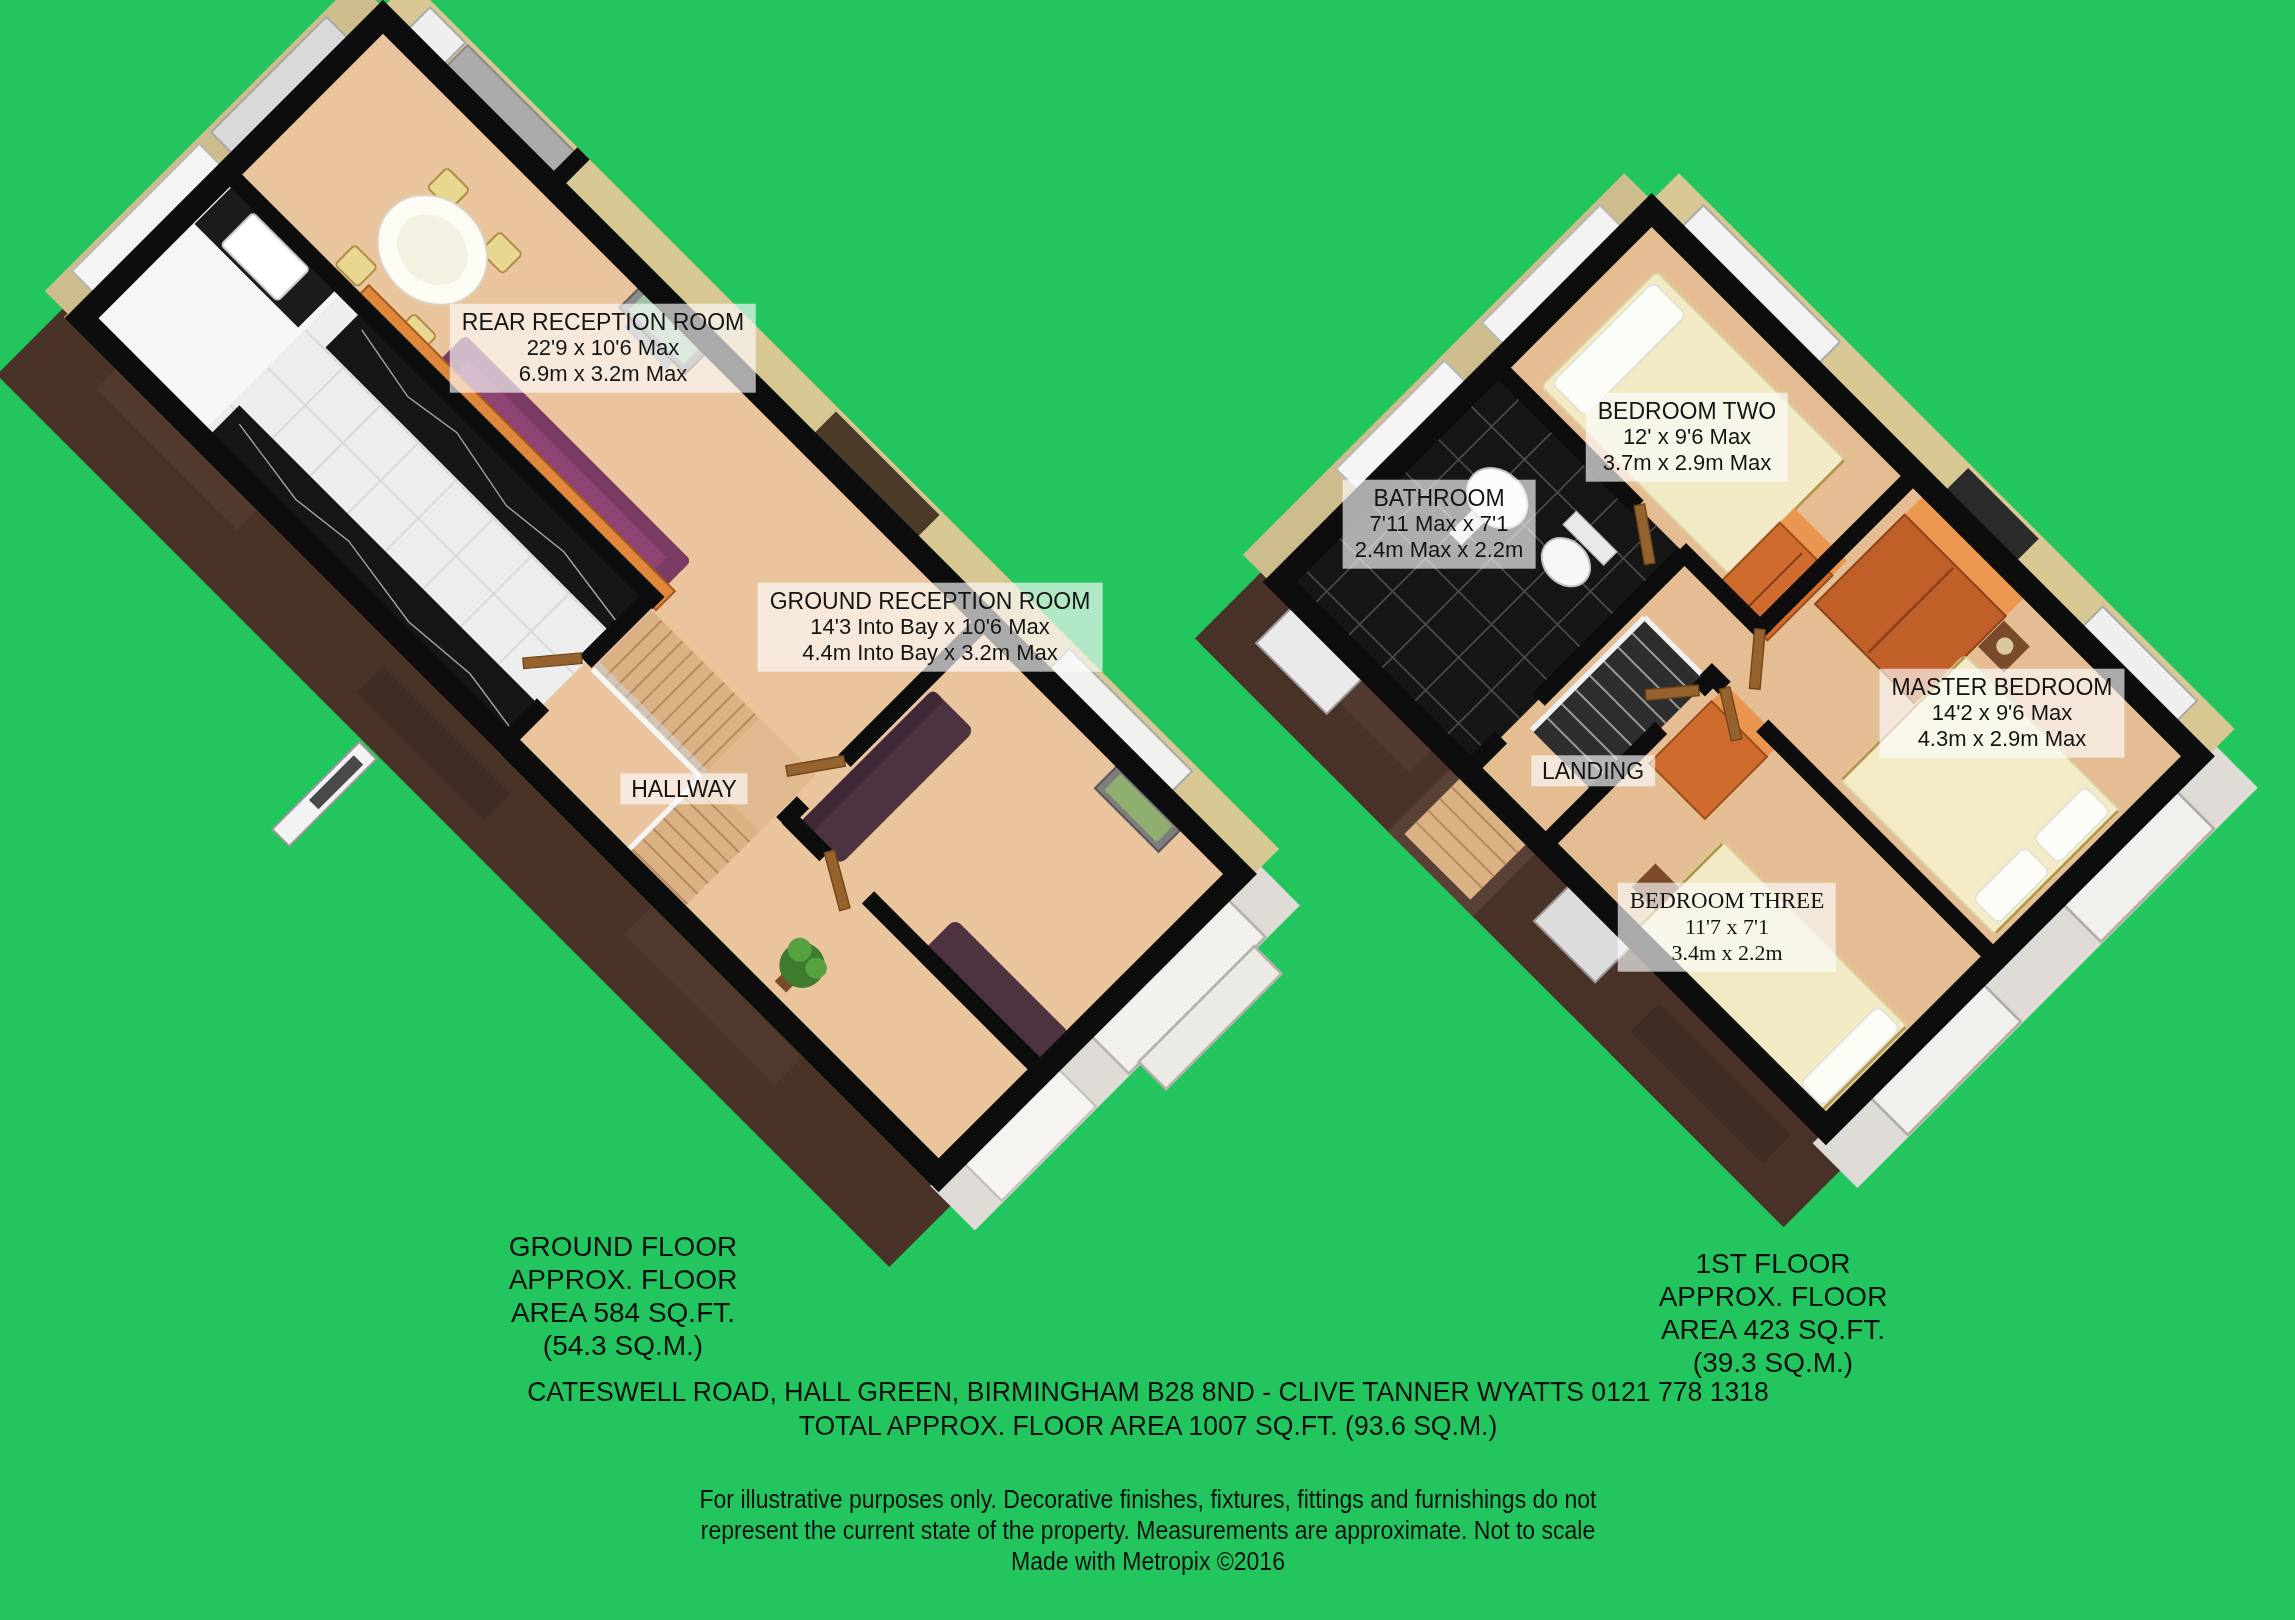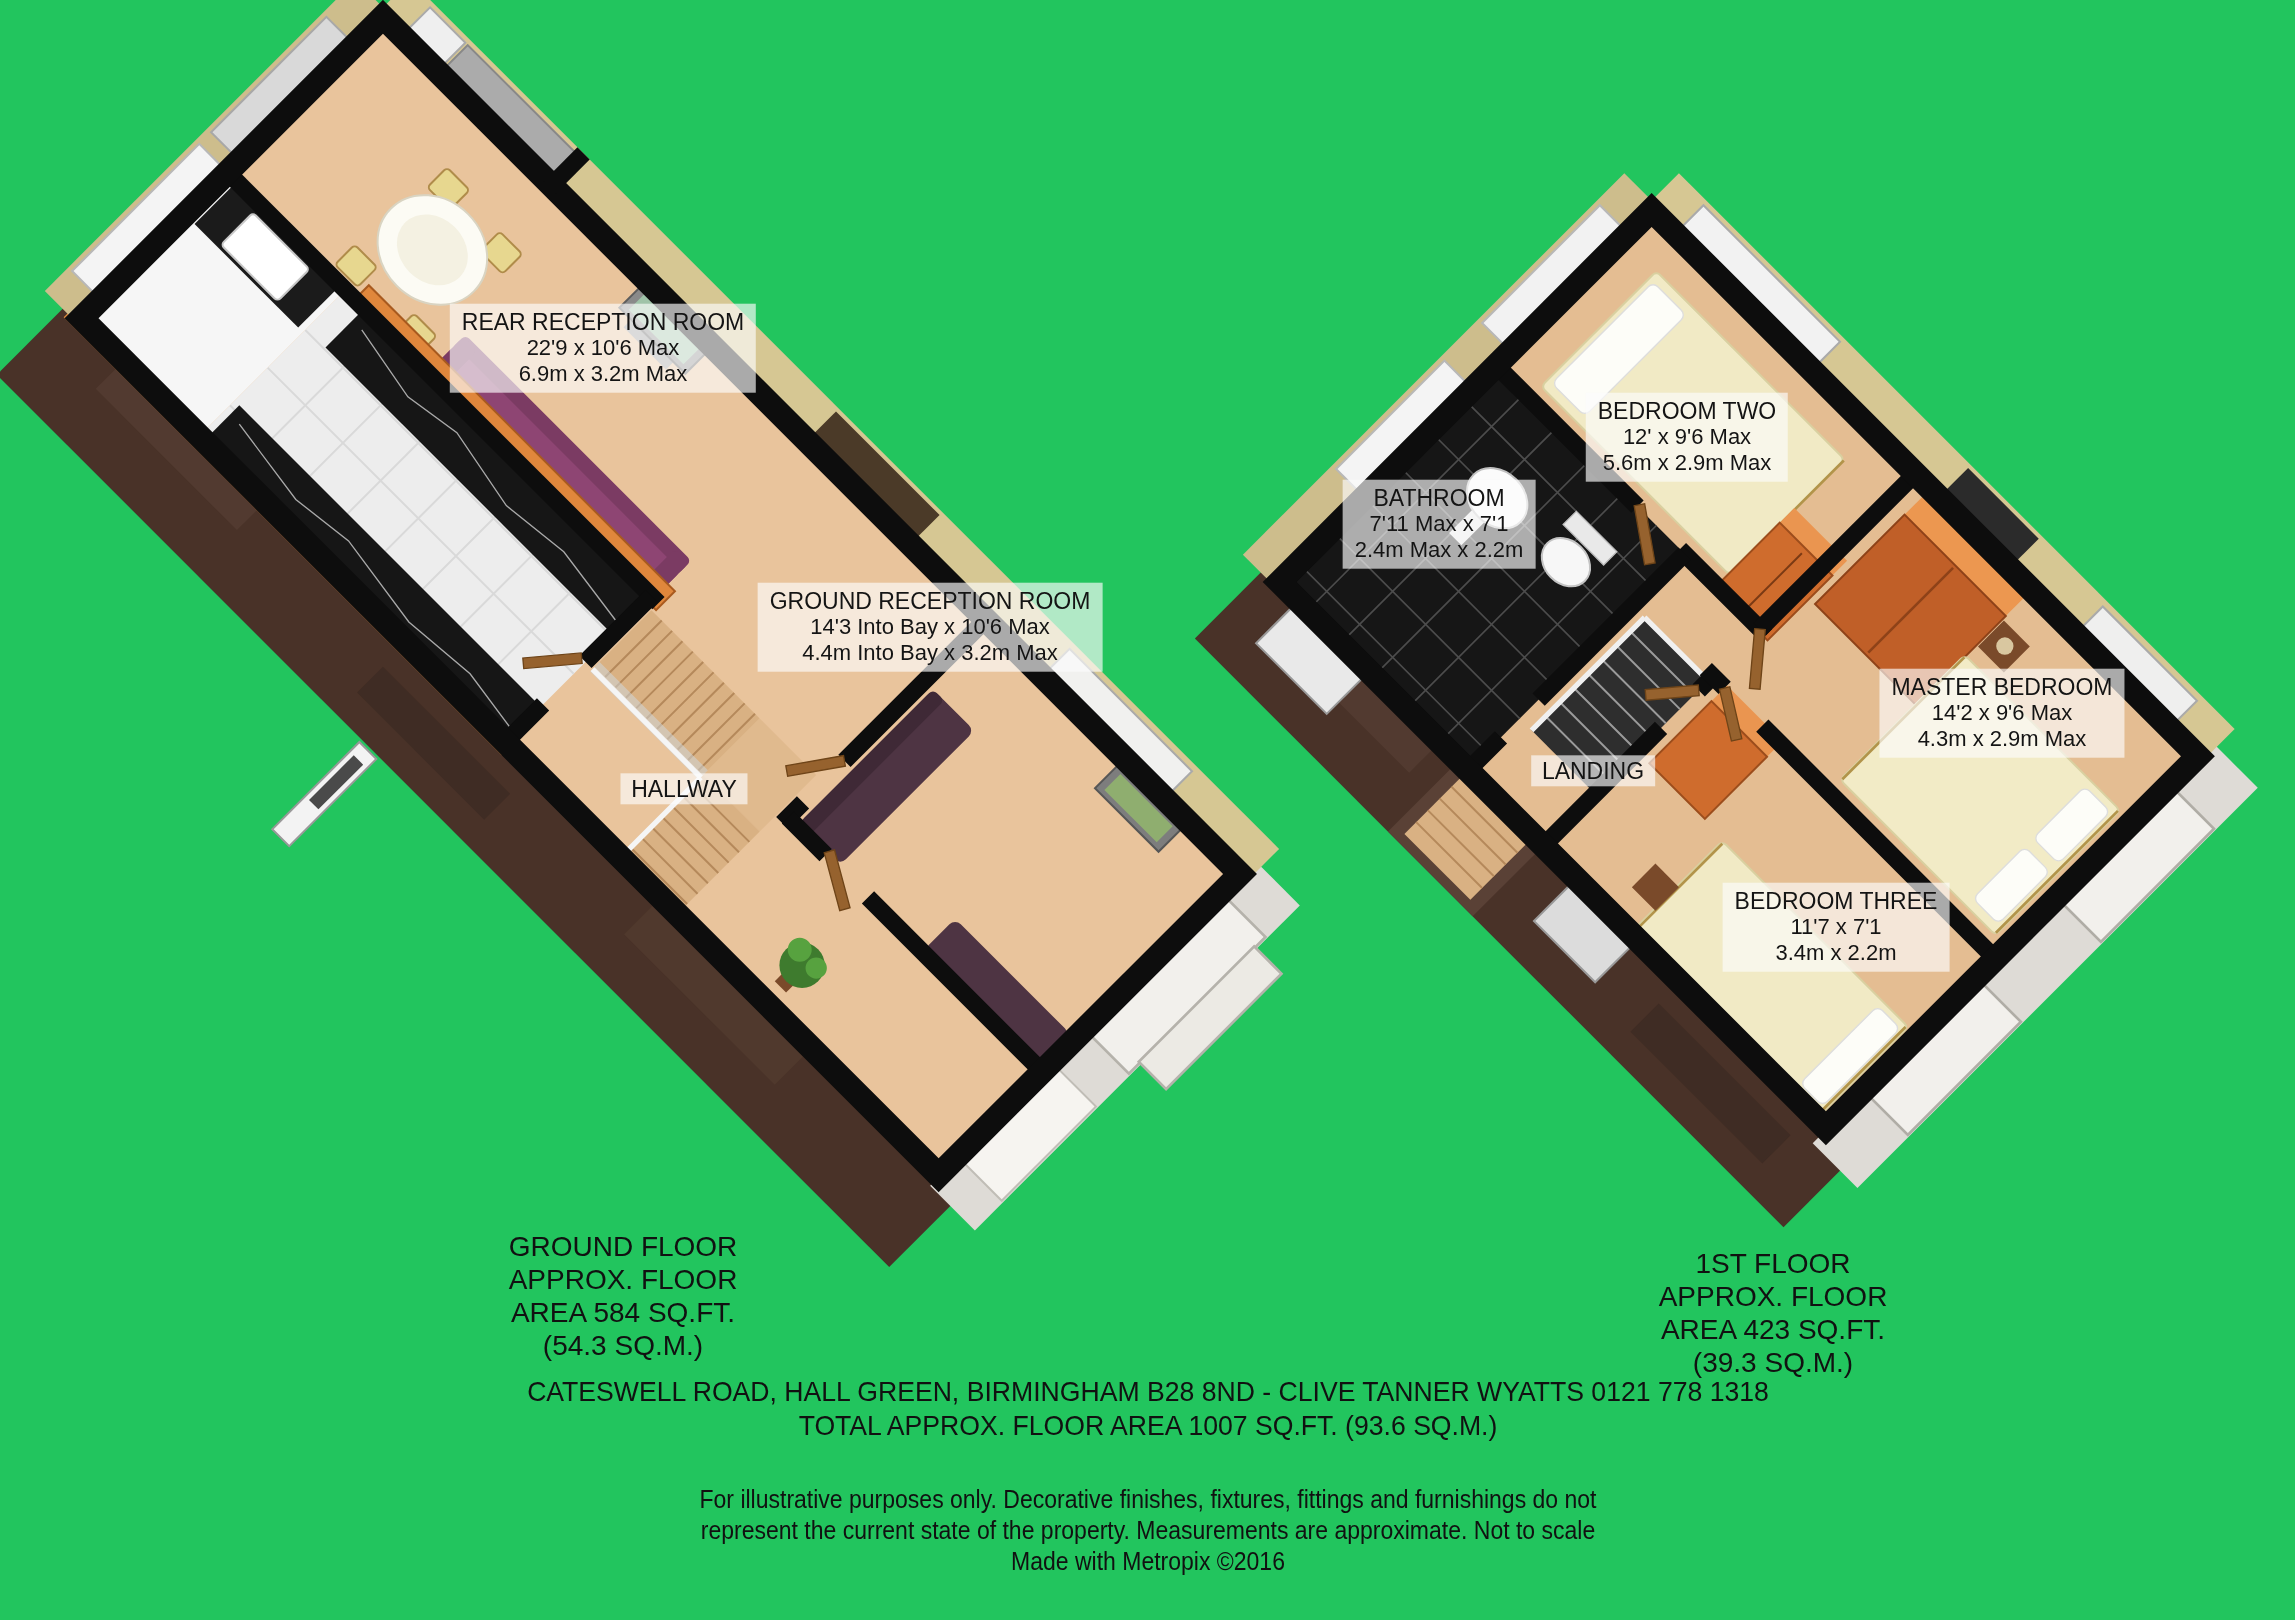--- a/index.html
+++ b/index.html
@@ -264,40 +264,40 @@
   <span>4.4m Into Bay x 3.2m Max</span>
 </div>
 
 <div class="room-label single" style="left:684px;top:789px;">
   <span class="rname">HALLWAY</span>
 </div>
 
 <div class="room-label" style="left:1687px;top:437px;">
   <span class="rname">BEDROOM TWO</span>
   <span>12' x 9'6 Max</span><br>
-  <span>5.6m x 2.9m Max</span>
+  <span>3.7m x 2.9m Max</span>
 </div>
 
 <div class="room-label" style="left:1439px;top:524px;">
   <span class="rname">BATHROOM</span>
   <span>7'11 Max x 7'1</span><br>
   <span>2.4m Max x 2.2m</span>
 </div>
 
 <div class="room-label" style="left:2002px;top:713px;">
   <span class="rname">MASTER BEDROOM</span>
   <span>14'2 x 9'6 Max</span><br>
   <span>4.3m x 2.9m Max</span>
 </div>
 
 <div class="room-label single" style="left:1593px;top:771px;">
   <span class="rname">LANDING</span>
 </div>
 
-<div class="room-label" style="left:1836px;top:927px;">
+<div class="room-label" style="left:1727px;top:927px;font-family:Liberation Serif, serif;">
   <span class="rname">BEDROOM THREE</span>
   <span>11'7 x 7'1</span><br>
   <span>3.4m x 2.2m</span>
 </div>
 
 <div class="floor-title" style="left:623px;top:1230px;">
   <span>GROUND FLOOR</span>
   <span>APPROX. FLOOR</span>
   <span>AREA 584 SQ.FT.</span>
   <span>(54.3 SQ.M.)</span>

